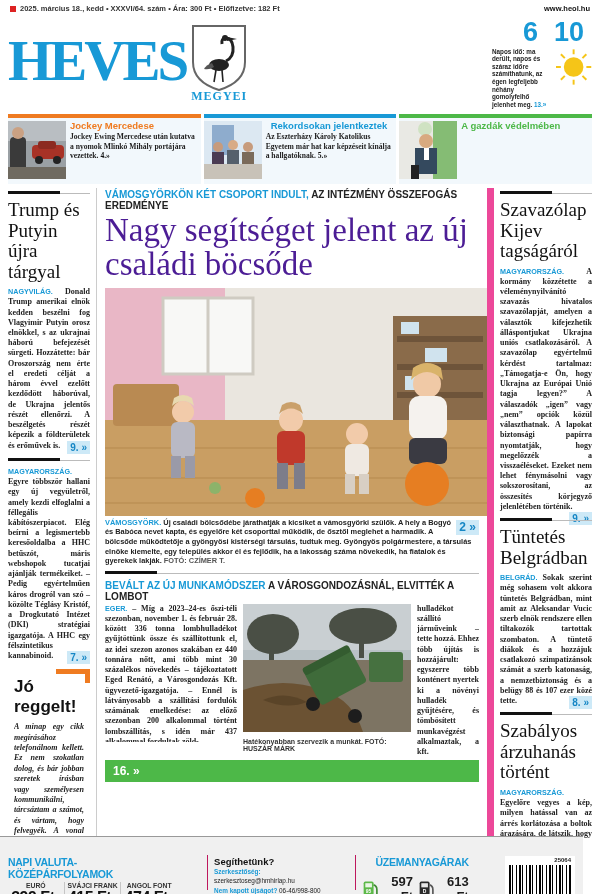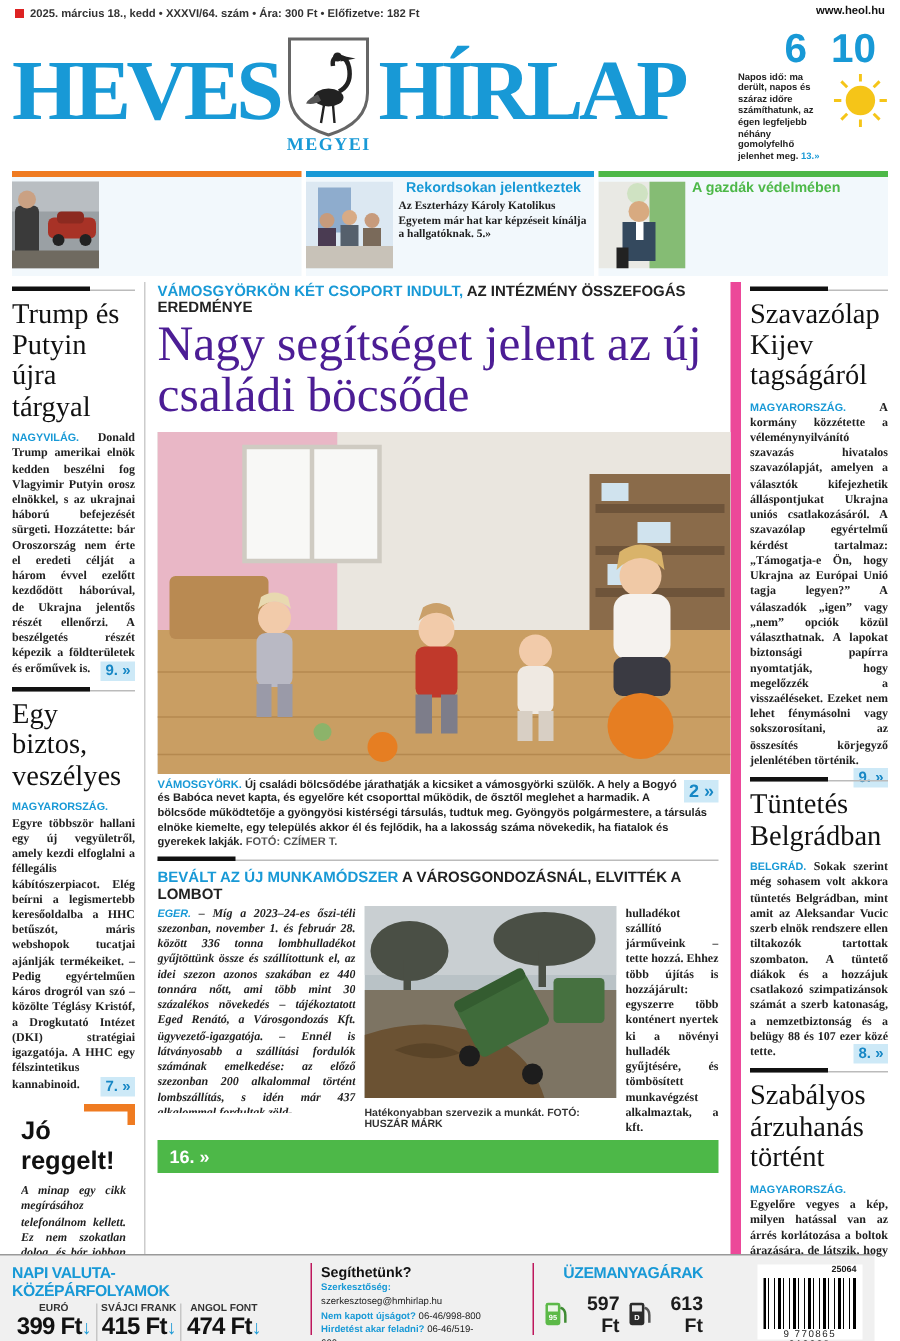--- a/index.html
+++ b/index.html
@@ -1,20 +1,20 @@
 <!DOCTYPE html>
 <html lang="hu"><head>
 <meta charset="utf-8">
 <style>
   * { margin:0; padding:0; box-sizing:border-box; }
   html,body { width:600px; }
   body { height:894px; background:#fff; font-family:"Liberation Sans", sans-serif; color:#1c1c1c; overflow:hidden; position:relative; }
 
   
-  .topbar { height:15px; display:flex; justify-content:space-between; padding:2px 10px 0 10px; font-size:7.5px; font-weight:bold; color:#333; }
+  .topbar { height:15px; display:flex; justify-content:space-between; align-items:center; padding:2px 10px 0 10px; font-size:7.5px; font-weight:bold; color:#333; }
   .topbar .left { display:flex; align-items:center; gap:4px; }
   .regmark { width:6px; height:6px; background:#d22; display:inline-block; }
   .website { color:#111; font-weight:bold; }
 
   
   .masthead { height:97px; display:flex; align-items:center; padding:0 8px; }
   .mast-word { font-family:"Liberation Serif", serif; font-weight:bold; color:#1899d6; font-size:57px; letter-spacing:-3px; line-height:1; margin-top:-6px; }
   .crest-wrap { display:flex; flex-direction:column; align-items:center; margin:0 2px; }
   .crest-sub { color:#1899d6; font-weight:bold; font-size:12px; letter-spacing:1px; font-family:"Liberation Serif", serif; margin-top:-4px; }
   .weather { width:104px; margin-left:auto; padding-left:4px; }
@@ -60,32 +60,32 @@
   .kicker .hl { color:#1899d6; }
   h1.headline { font-family:"Liberation Serif", serif; font-weight:normal; font-size:33px; line-height:1.04; color:#4c1d95; margin:2px 0 6px 0; }
   h1.headline2 { font-size:29px; margin:2px 0 4px 0; }
   .main-photo { width:382px; height:228px; background:#ddd; }
   .main-photo svg { display:block; }
   .caption { font-size:7.4px; font-weight:bold; line-height:1.3; margin-top:2px; color:#222; }
   .caption .credit { color:#555; }
   .caption .pgbadge { font-size:12px; margin-top:2px; }
 
   .story-cols { display:flex; gap:6px; margin-top:2px; }
-  .story-col1 { width:132px; flex:none;font-style:italic; }
+  .story-col1 { width:132px; flex:none; }
   .story-photo-wrap { width:168px; flex:none; }
   .story-photo { width:168px; height:128px; }
   .story-col2 { flex:1; }
   .story-body { height:138px; overflow:hidden; }
   .photo-caption { font-size:7px; font-weight:bold; color:#333; margin-top:2px; }
 
   .banner { display:flex; justify-content:space-between; align-items:center; background:#4db848; color:#fff; font-weight:bold; font-size:15px; padding:4px 8px; margin-top:6px; }
   .banner .pg { font-size:12px; }
 
   
-  .footer { position:absolute; left:0; right:17px; bottom:0; height:58px; background:#f0f0f0; border-top:1px solid #999; display:flex; padding:5px 8px 4px 8px;gap:24px; }
+  .footer { position:absolute; left:0; right:17px; bottom:0; height:58px; background:#f0f0f0; border-top:1px solid #999; display:flex; padding:18px 8px 4px 8px;gap:24px; }
   .fsec { padding:1px 6px; }
   .fsec + .fsec { border-left:1px solid #be185d; }
   .fsec-cur { width:208px; padding-left:0; }
   .fsec-help { width:146px; }
   .fsec-fuel { width:140px;text-align:right; }
   .fsec-bar { width:90px; border-left:none !important; padding-right:0; }
   .ftitle { color:#1899d6; font-size:10.5px; font-weight:bold; letter-spacing:-0.3px; }
   .cur-row { display:flex; margin-top:2px; }
   .cur { flex:1; text-align:center; border-right:1px solid #c6c6c6; }
   .cur:last-child { border-right:none; }
@@ -121,21 +121,20 @@
       <path d="M5 3 h52 v36 q0 20 -26 28 q-26 -8 -26 -28 z" fill="#ffffff" stroke="#666" stroke-width="2"></path>
       <ellipse cx="31" cy="42" rx="10" ry="6" fill="#222"></ellipse>
       <path d="M38 38 q8 -4 7 -14 q-1 -9 -7 -9 q-5 0 -4 6" fill="none" stroke="#222" stroke-width="3"></path>
       <circle cx="37" cy="15" r="3" fill="#222"></circle>
       <path d="M39 14 l10 2 l-10 2 z" fill="#222"></path>
       <path d="M28 47 l-2 12 M34 47 l1 12" stroke="#222" stroke-width="1.6"></path>
       <path d="M24 40 q-6 2 -8 6 q6 1 10 -2" fill="#555"></path>
     </svg>
     <span class="crest-sub">MEGYEI</span>
   </span>
-  <span class="mast-word">HÍRLAP</span>
 
   <div class="weather">
     <div class="weather-nums">
       <span class="weather-num">6</span>
       <span class="weather-num">10</span>
     </div>
     <div class="weather-body">
       <div class="weather-text">
         <span>Napos idő: ma derült, napos és száraz időre számíthatunk, az égen legfeljebb néhány gomolyfelhő jelenhet meg.</span>
         <span class="weather-page">13.»</span>
@@ -166,20 +165,24 @@
         <rect y="0" width="58" height="20" fill="#b9bec2"></rect>
         <rect x="24" y="24" width="32" height="14" rx="4" fill="#a83226"></rect>
         <rect x="30" y="20" width="18" height="8" rx="3" fill="#8c2a20"></rect>
         <circle cx="31" cy="39" r="4" fill="#222"></circle>
           <circle cx="49" cy="39" r="4" fill="#222"></circle>
         <rect x="2" y="16" width="16" height="34" rx="4" fill="#3a3a3a"></rect>
         <circle cx="10" cy="12" r="6" fill="#caa183"></circle>
         <rect y="46" width="58" height="12" fill="#6f6a60"></rect>
       </svg>
     </span>
+    <span>
+      <div class="teaser-title" style="color: rgb(239, 123, 33);">Jockey Mercedese</div>
+      <div class="teaser-text"><span>Jockey Ewing Mercedese után kutatva a nyomok Mlinkó Mihály portájára vezettek.</span> <span class="pgref-inline">4.»</span></div>
+    </span>
   </div>
 
   <div class="teaser" style="border-top-color: rgb(24, 153, 214);">
     <span class="teaser-photo">
       <svg width="58" height="58" viewBox="0 0 58 58">
         <rect width="58" height="58" fill="#dce8f2"></rect>
         <rect x="8" y="4" width="22" height="30" fill="#3f6fa8" opacity="0.5"></rect>
         <circle cx="14" cy="26" r="5" fill="#c79b7c"></circle>
           <rect x="8" y="31" width="12" height="12" fill="#4a3b52"></rect>
         <circle cx="29" cy="24" r="5" fill="#d8ab85"></circle>
@@ -220,21 +223,20 @@
     <div>
       <h2 class="side-title">Trump és Putyin újra tárgyal</h2>
       <div class="body-text">
         <span class="lead-in">NAGYVILÁG.</span>
         <span>Donald Trump amerikai elnök kedden beszélni fog Vlagyimir Putyin orosz elnökkel, s az ukrajnai háború befejezését sürgeti. Hozzátette: bár Oroszország nem érte el eredeti célját a három évvel ezelőtt kezdődött háborúval, de Ukrajna jelentős részét ellenőrzi. A beszélgetés részét képezik a földterületek és erőművek is.</span>
         <span class="pgbadge">9. »</span>
       </div>
     </div>
     <div class="rule" style="margin-top:9px;"></div>
     <div>
-      <h2 class="side-title">Egy biztos, veszélyes</h2>
       <div class="body-text">
         <span class="lead-in">MAGYARORSZÁG.</span>
         <span>Egyre többször hallani egy új vegyületről, amely kezdi elfoglalni a féllegális kábítószerpiacot. Elég beírni a legismertebb keresőoldalba a HHC betűszót, máris webshopok tucatjai ajánlják termékeiket. – Pedig egyértelműen káros drogról van szó – közölte Téglásy Kristóf, a Drogkutató Intézet (DKI) stratégiai igazgatója. A HHC egy félszintetikus kannabinoid.</span>
         <span class="pgbadge">7. »</span>
       </div>
     </div>
     <div class="morning">
       <span class="corner-top"></span>
 
       <div class="morning-title">Jó reggelt!</div>

